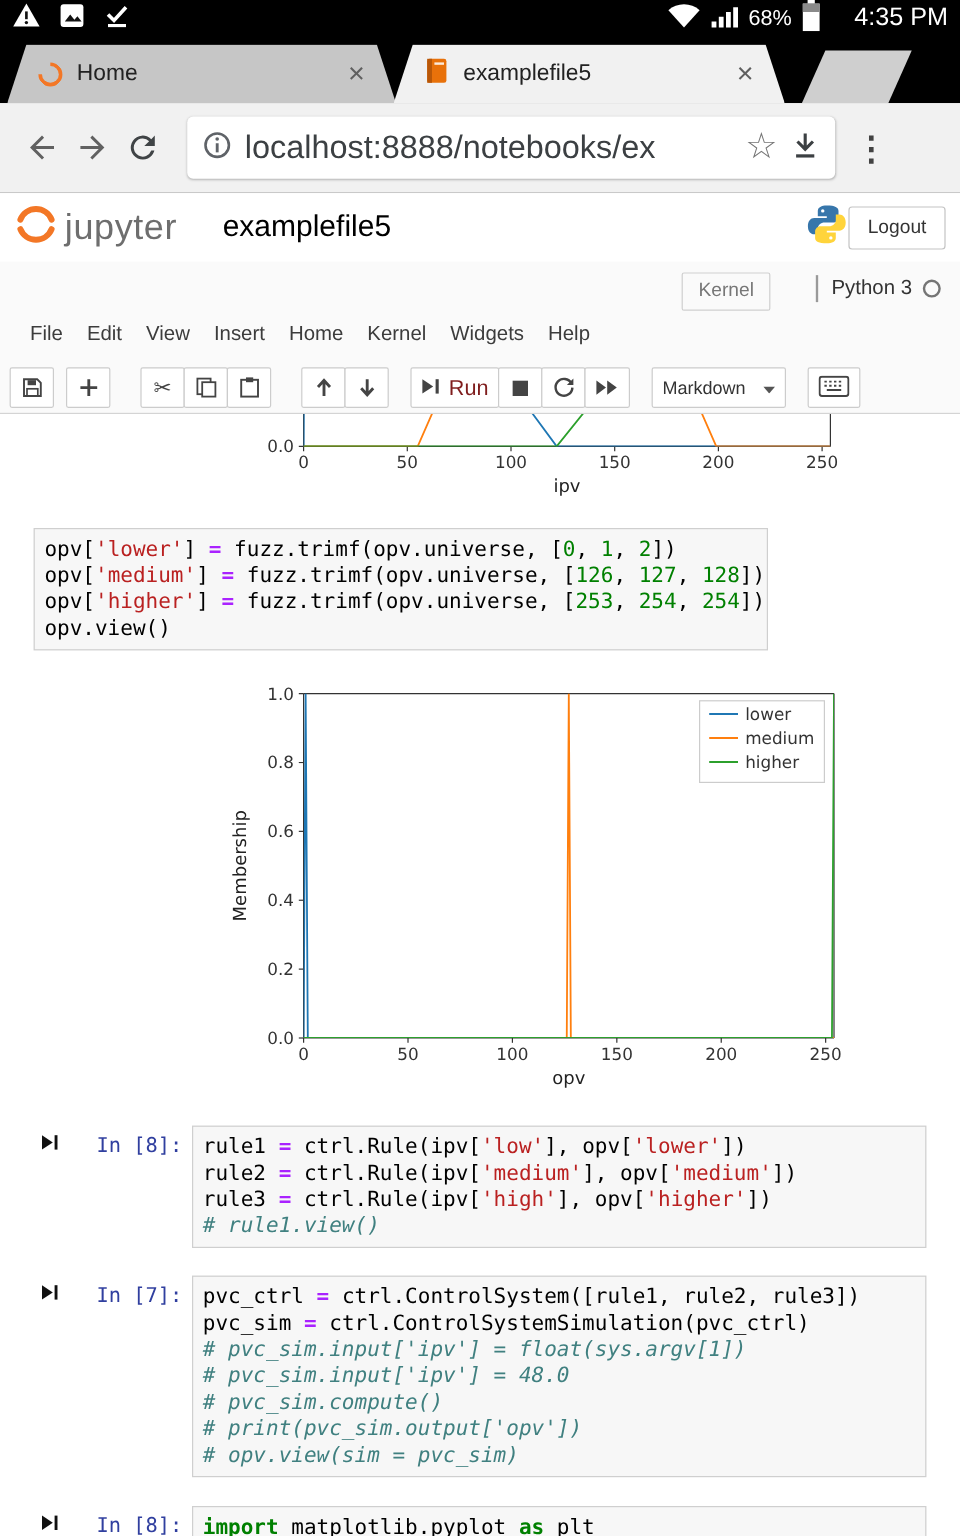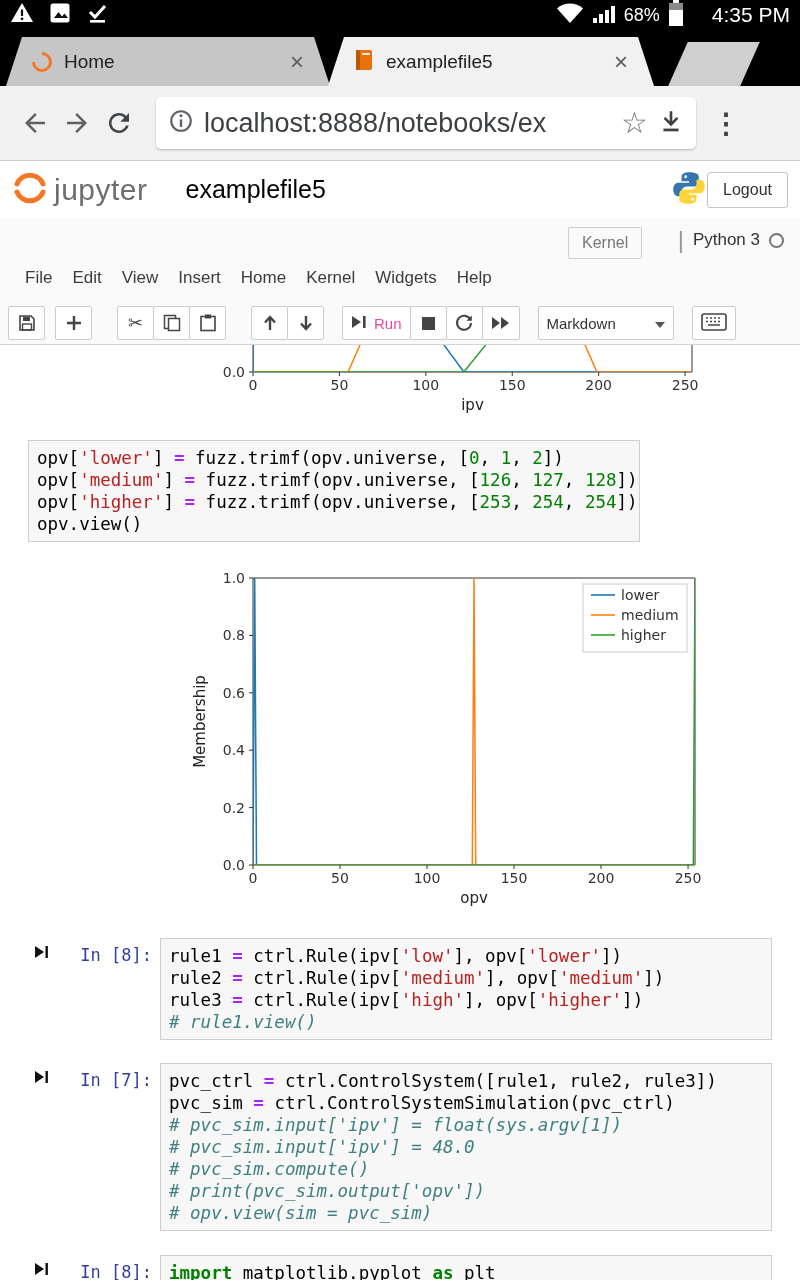--- a/index.html
+++ b/index.html
@@ -55,22 +55,22 @@
   .kernel-name { font-size:17px; color:#333; }
   .kernel-dot { width:15px; height:15px; border:2px solid #757575; border-radius:50%; }
   .menu-row { position:absolute; left:25px; top:50px; display:flex; gap:20px; }
   .menu-item { font-size:17px; color:#3c3c3c; }
   .toolbar-row { position:absolute; left:8px; top:88px; display:flex; align-items:center; }
   .tb-btn { height:34px; min-width:37px; background:#fff; border:1px solid #ccc; border-radius:2px;
     display:inline-flex; align-items:center; justify-content:center; padding:0 8px; gap:6px; }
   .tb-group { display:flex; }
   .tb-group .tb-btn + .tb-btn { margin-left:-1px; }
   .gap-s { width:10px; } .gap-m { width:25px; } .gap-l { width:18px; }
-  .run-label { font-size:15px; color:#ec4899; }
-  .dd-btn { width:136px; justify-content:space-between; }
+  .run-label { font-size:18px; color:#7f1d1d; }
+  .dd-btn { width:112px; justify-content:space-between; }
   .dd-text { font-size:15px; color:#333; }
 
   
   .notebook { position:absolute; left:0; top:345px; width:800px; height:935px; background:#fff; overflow:hidden; }
   .chart-box { position:absolute; }
   svg text { font-family:"DejaVu Sans", sans-serif; }
   svg text.tick { font-size:14px; fill:#333; }
   svg text.axlabel { font-size:15px; fill:#222; }
 
   .cell { position:absolute; left:28px; display:flex; }

